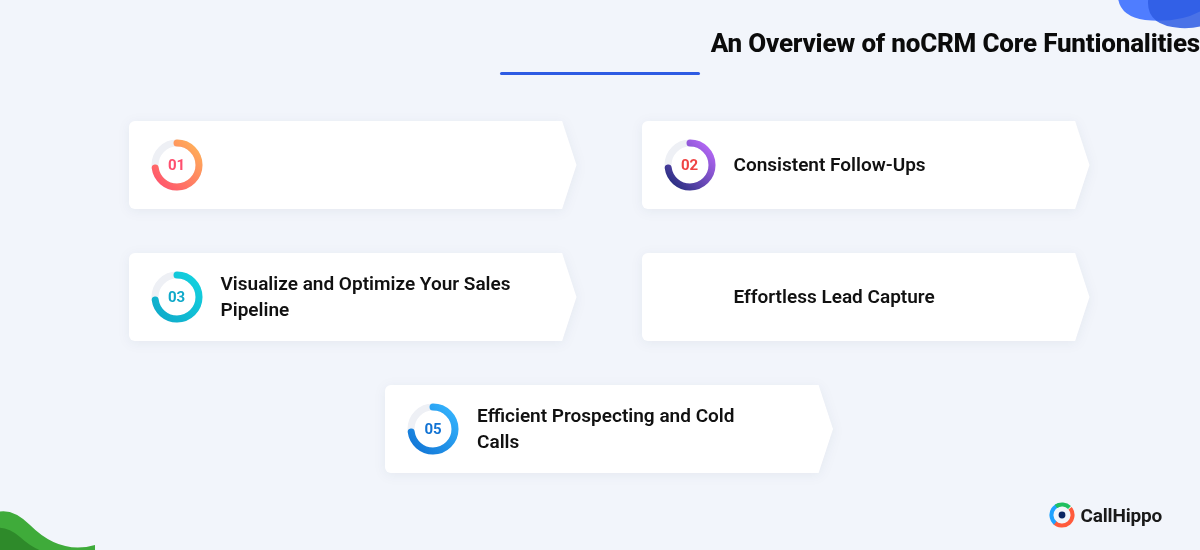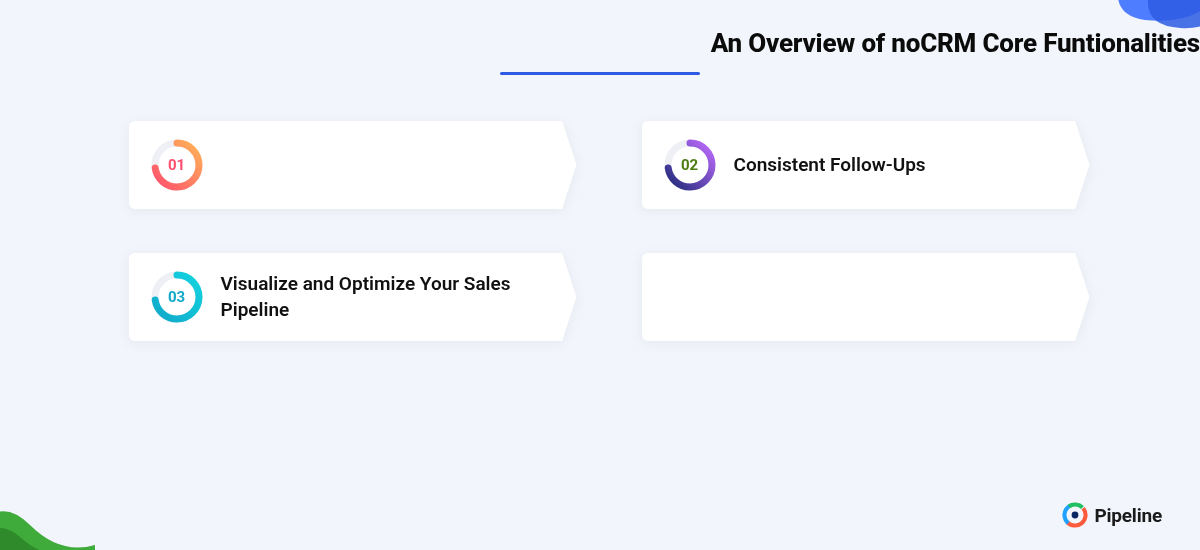--- a/index.html
+++ b/index.html
@@ -168,42 +168,55 @@
         </svg>
         <div class="num" style="color: rgb(255, 79, 110);">01</div>
       </div>
     </div>
     <div class="card">
       <div class="badge">
         <svg viewBox="0 0 56 56">
           <circle cx="28" cy="28" r="22" fill="none" stroke="#eef0f5" stroke-width="7"></circle>
           <circle cx="28" cy="28" r="22" fill="none" stroke="url(#g1)" stroke-width="7" stroke-linecap="round" stroke-dasharray="100 200"></circle>
         </svg>
-        <div class="num" style="color: #4d7c0f;">02</div>
+        <div class="num" style="color: #ef4444;">02</div>
       </div>
       <div class="label">Consistent Follow-Ups</div>
     </div>
   </div>
   <div class="row">
     <div class="card">
       <div class="badge">
         <svg viewBox="0 0 56 56">
           <circle cx="28" cy="28" r="22" fill="none" stroke="#eef0f5" stroke-width="7"></circle>
           <circle cx="28" cy="28" r="22" fill="none" stroke="url(#g2)" stroke-width="7" stroke-linecap="round" stroke-dasharray="100 200"></circle>
         </svg>
         <div class="num" style="color: rgb(15, 169, 201);">03</div>
       </div>
       <div class="label">Visualize and Optimize Your Sales Pipeline</div>
     </div>
     <div class="card">
+      <div class="label">Effortless Lead Capture</div>
+    </div>
+  </div>
+  <div class="row center">
+    <div class="card center">
+      <div class="badge">
+        <svg viewBox="0 0 56 56">
+          <circle cx="28" cy="28" r="22" fill="none" stroke="#eef0f5" stroke-width="7"></circle>
+          <circle cx="28" cy="28" r="22" fill="none" stroke="url(#g4)" stroke-width="7" stroke-linecap="round" stroke-dasharray="100 200"></circle>
+        </svg>
+        <div class="num" style="color: rgb(17, 115, 212);">05</div>
+      </div>
+      <div class="label">Efficient Prospecting and Cold Calls</div>
     </div>
   </div>
 </div>
 
 <div class="brand">
   <svg class="brand-mark" viewBox="0 0 32 32">
     <circle cx="16" cy="16" r="13" fill="none" stroke="#ff5a3c" stroke-width="5" stroke-dasharray="40 100" transform="rotate(-40 16 16)"></circle>
     <circle cx="16" cy="16" r="13" fill="none" stroke="#1fa2ff" stroke-width="5" stroke-dasharray="28 100" transform="rotate(130 16 16)"></circle>
     <circle cx="16" cy="16" r="13" fill="none" stroke="#20c060" stroke-width="5" stroke-dasharray="18 100" transform="rotate(235 16 16)"></circle>
     <circle cx="16" cy="16" r="4.2" fill="#0b2563"></circle>
   </svg>
-  <span class="brand-text">Pipeline</span>
+  <span class="brand-text">CallHippo</span>
 </div>
 
 </body></html>

